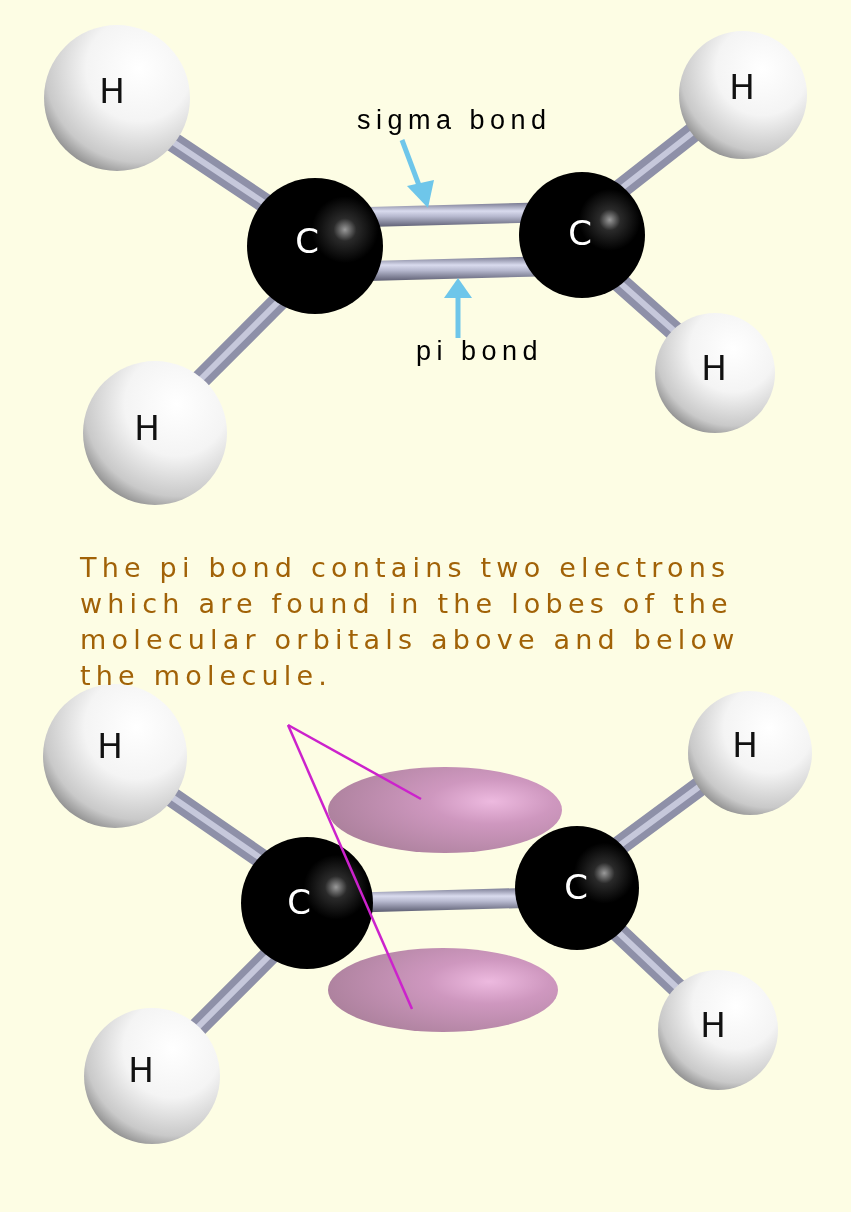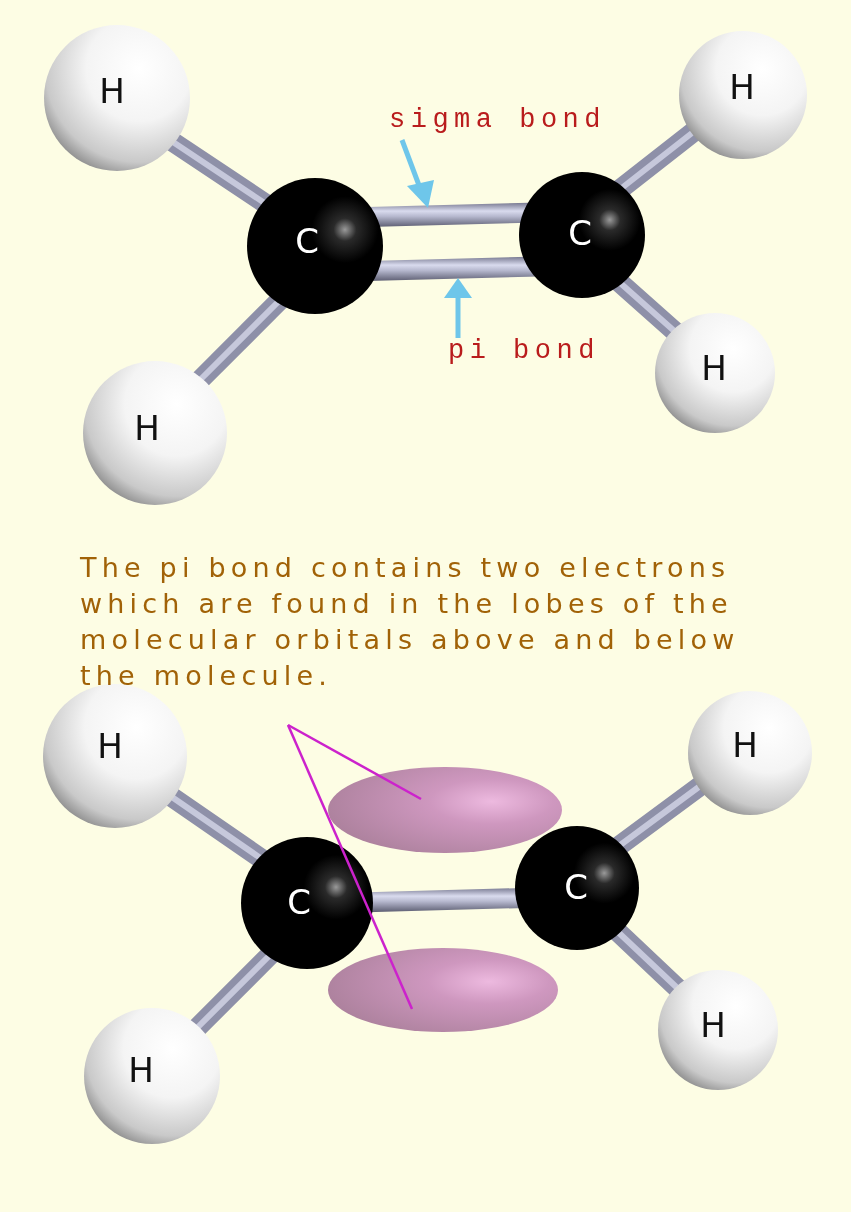--- a/index.html
+++ b/index.html
@@ -5,24 +5,23 @@
   html, body { margin: 0; padding: 0; }
   body {
     width: 851px; height: 1212px;
     background: #fdfde4;
     position: relative; overflow: hidden;
     font-family: "DejaVu Sans", sans-serif;
   }
   svg.diagram { position: absolute; left: 0; top: 0; }
   .label-text {
     position: absolute;
-    font-family: Liberation Mono, monospace;
-    color: #b91c1c;
+    font-family: Liberation Sans, sans-serif;
+    color: #000000;
     white-space: nowrap;
-    margin-left: 32px;
   }
   .atom-label {
     position: absolute;
     font-family: "DejaVu Sans", sans-serif;
     font-size: 34px;
     line-height: 1;
     transform: translate(-50%, -50%);
   }
   .atom-label.h { color: #111; }
   .atom-label.c { color: #fff; }

